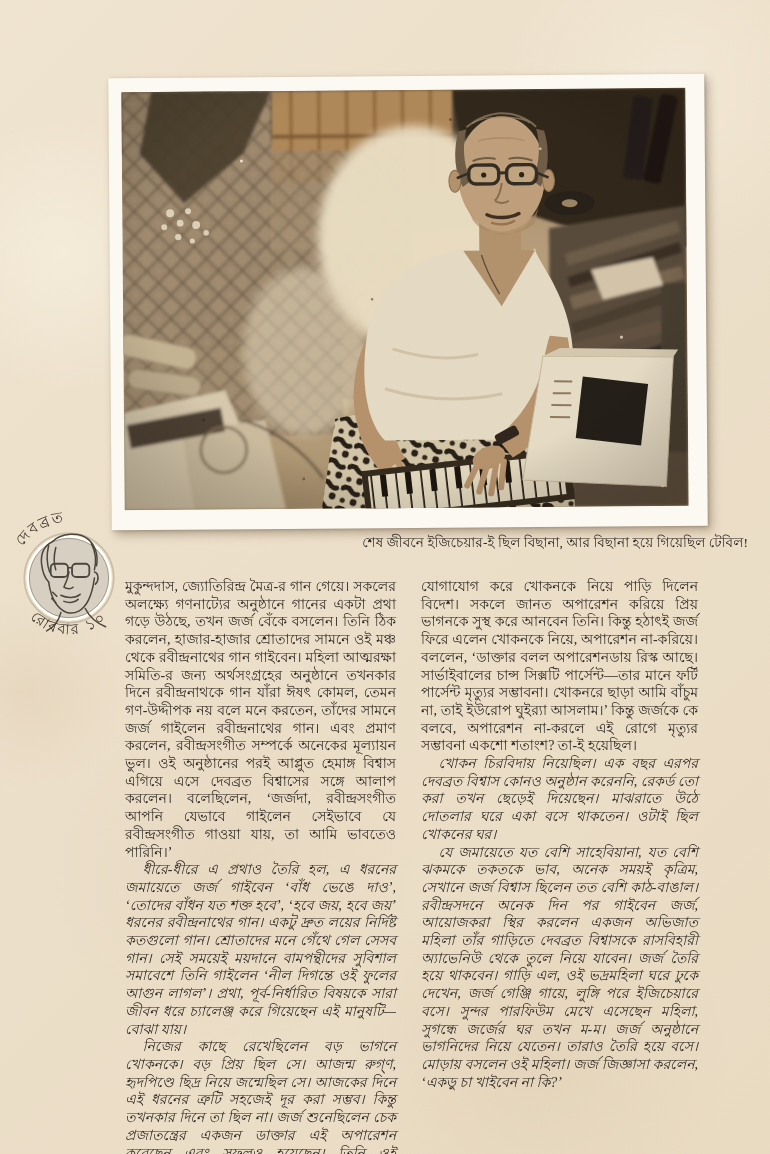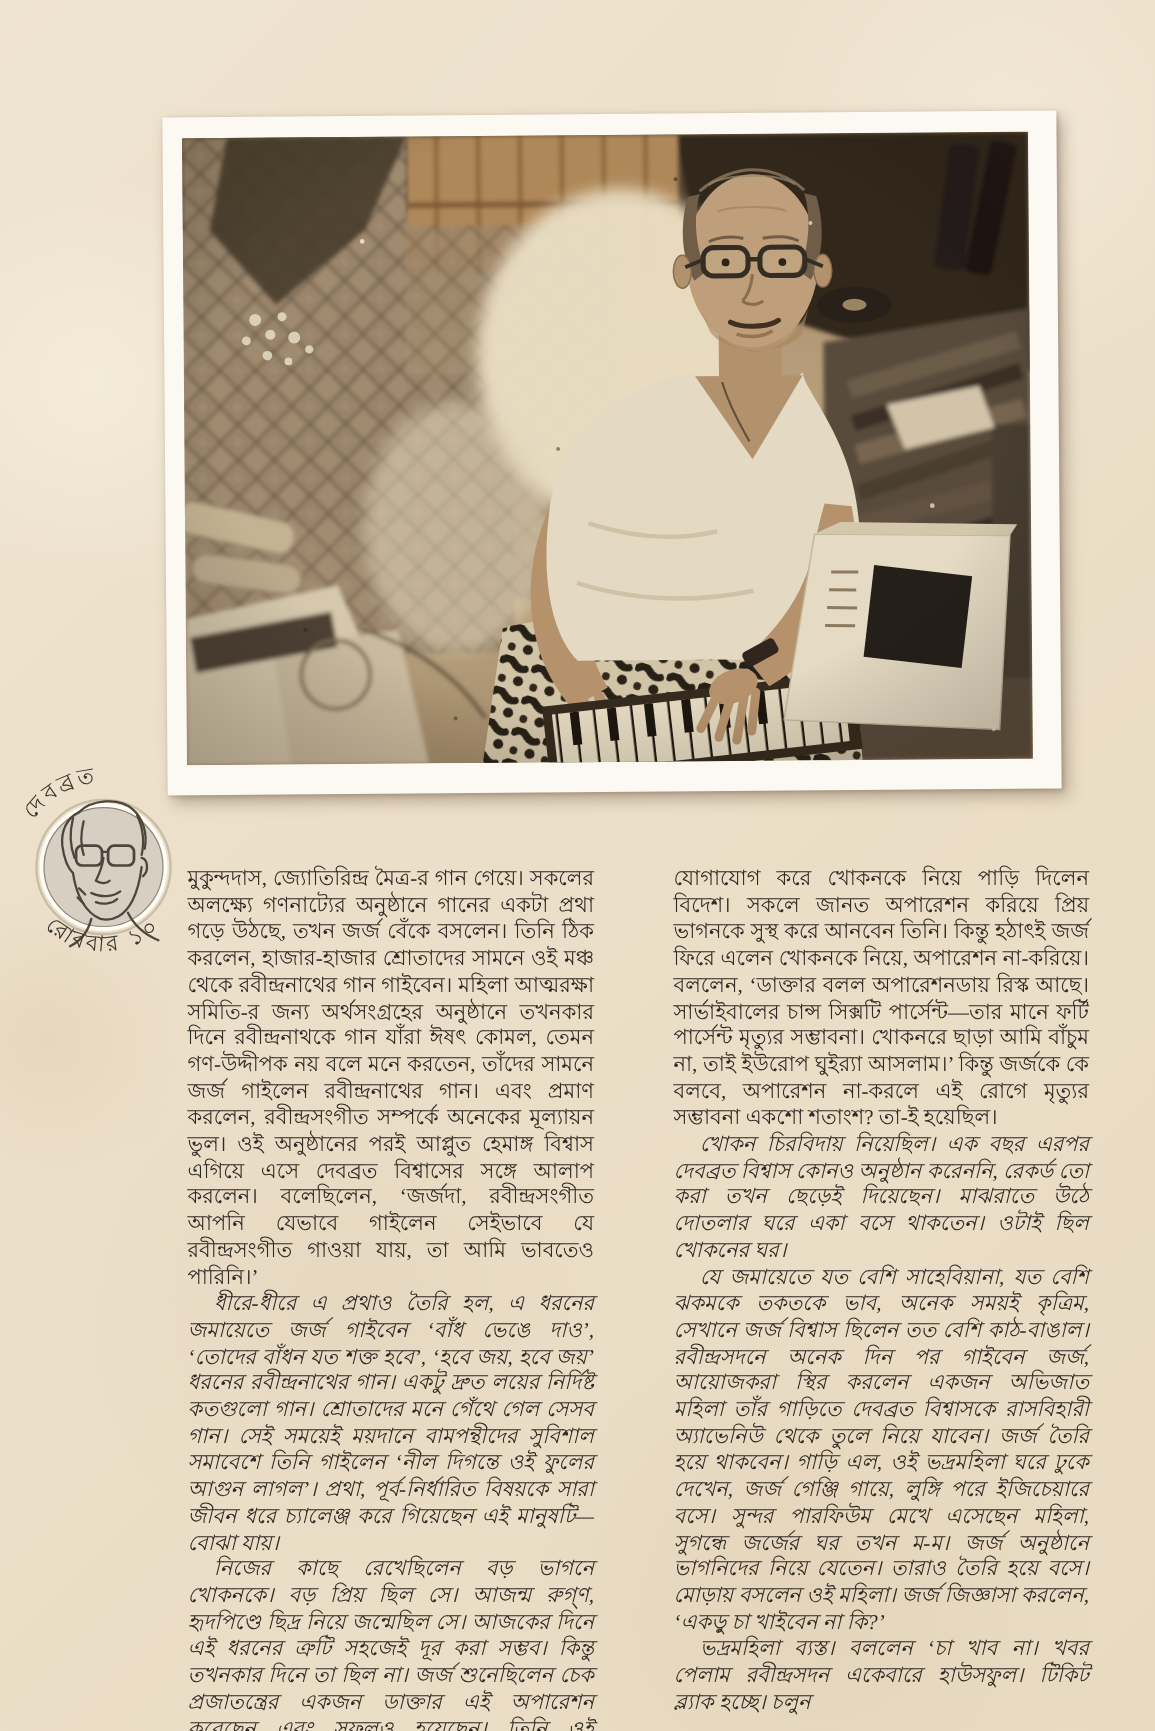--- a/index.html
+++ b/index.html
@@ -30,21 +30,21 @@
   }
   .masthead{position:absolute;left:8px;top:498px;width:122px;height:158px;}
   .masthead svg{display:block;width:100%;height:100%;overflow:visible;}
   .arc-text{font-size:14.5px;letter-spacing:2px;fill:#3c372e;}
   .col{
     position:absolute;top:578px;
     font-size:14px;line-height:17.7px;
     text-align:justify;text-justify:inter-word;
   }
   .col-left{left:125px;width:271px;}
-  .col-right{left:421px;width:277px;margin-left:28px;}
+  .col-right{left:421px;width:277px;}
   .col p{margin:0;}
   .col p.ind{text-indent:1.25em;font-style:italic;}
 </style>
 </head>
 <body>
 
 <div style="position:absolute;inset:0;">
 
   <figure class="photo-frame">
     <svg viewBox="0 0 566 420" preserveAspectRatio="none" role="img">
@@ -239,20 +239,21 @@
         <circle cx="80" cy="330" r="1.5" fill="rgba(40,30,20,.5)"></circle>
           <circle cx="420" cy="60" r="1.3" fill="rgba(255,250,235,.7)"></circle>
         <circle cx="180" cy="390" r="1.4" fill="rgba(40,30,20,.45)"></circle>
           <circle cx="540" cy="400" r="1.4" fill="rgba(255,250,235,.6)"></circle>
       </g>
       <rect width="566" height="420" fill="#8a6f4e" opacity=".07"></rect>
       <rect width="566" height="420" fill="url(#vig)"></rect>
     </svg>
   </figure>
 
+  <div class="caption">শেষ জীবনে ইজিচেয়ার-ই ছিল বিছানা, আর বিছানা হয়ে গিয়েছিল টেবিল!</div>
 
   <div class="masthead">
     <svg viewBox="0 0 120 150">
       <defs>
         <path id="arcTop" d="M9,91 A53,53 0 0 1 106,49" fill="none"></path>
         <path id="arcBottom" d="M12,102 A54,54 0 0 0 108,102" fill="none"></path>
       </defs>
       <circle cx="60" cy="76" r="44" fill="none" stroke="rgba(95,85,68,.25)" stroke-width="1.5"></circle>
       <circle cx="60" cy="76" r="42" fill="#fffdf6"></circle>
       <circle cx="60" cy="76" r="39" fill="#d6cfc2" stroke="#8d867a" stroke-width=".8"></circle>
@@ -286,16 +287,15 @@
   <div class="col col-left">
     <p>মুকুন্দদাস, জ্যোতিরিন্দ্র মৈত্র-র গান গেয়ে। সকলের অলক্ষ্যে গণনাট্যের অনুষ্ঠানে গানের একটা প্রথা গড়ে উঠছে, তখন জর্জ বেঁকে বসলেন। তিনি ঠিক করলেন, হাজার-হাজার শ্রোতাদের সামনে ওই মঞ্চ থেকে রবীন্দ্রনাথের গান গাইবেন। মহিলা আত্মরক্ষা সমিতি-র জন্য অর্থসংগ্রহের অনুষ্ঠানে তখনকার দিনে রবীন্দ্রনাথকে গান যাঁরা ঈষৎ কোমল, তেমন গণ-উদ্দীপক নয় বলে মনে করতেন, তাঁদের সামনে জর্জ গাইলেন রবীন্দ্রনাথের গান। এবং প্রমাণ করলেন, রবীন্দ্রসংগীত সম্পর্কে অনেকের মূল্যায়ন ভুল। ওই অনুষ্ঠানের পরই আপ্লুত হেমাঙ্গ বিশ্বাস এগিয়ে এসে দেবব্রত বিশ্বাসের সঙ্গে আলাপ করলেন। বলেছিলেন, ‘জর্জদা, রবীন্দ্রসংগীত আপনি যেভাবে গাইলেন সেইভাবে যে রবীন্দ্রসংগীত গাওয়া যায়, তা আমি ভাবতেও পারিনি।’</p>
     <p class="ind">ধীরে-ধীরে এ প্রথাও তৈরি হল, এ ধরনের জমায়েতে জর্জ গাইবেন ‘বাঁধ ভেঙে দাও’, ‘তোদের বাঁধন যত শক্ত হবে’, ‘হবে জয়, হবে জয়’ ধরনের রবীন্দ্রনাথের গান। একটু দ্রুত লয়ের নির্দিষ্ট কতগুলো গান। শ্রোতাদের মনে গেঁথে গেল সেসব গান। সেই সময়েই ময়দানে বামপন্থীদের সুবিশাল সমাবেশে তিনি গাইলেন ‘নীল দিগন্তে ওই ফুলের আগুন লাগল’। প্রথা, পূর্ব-নির্ধারিত বিষয়কে সারা জীবন ধরে চ্যালেঞ্জ করে গিয়েছেন এই মানুষটি—বোঝা যায়।</p>
     <p class="ind">নিজের কাছে রেখেছিলেন বড় ভাগনে খোকনকে। বড় প্রিয় ছিল সে। আজন্ম রুগ্ণ, হৃদপিণ্ডে ছিদ্র নিয়ে জন্মেছিল সে। আজকের দিনে এই ধরনের ত্রুটি সহজেই দূর করা সম্ভব। কিন্তু তখনকার দিনে তা ছিল না। জর্জ শুনেছিলেন চেক প্রজাতন্ত্রের একজন ডাক্তার এই অপারেশন করেছেন এবং সফলও হয়েছেন। তিনি ওই ডাক্তারের সঙ্গে</p>
   </div>
 
   <div class="col col-right">
     <p>যোগাযোগ করে খোকনকে নিয়ে পাড়ি দিলেন বিদেশ। সকলে জানত অপারেশন করিয়ে প্রিয় ভাগনকে সুস্থ করে আনবেন তিনি। কিন্তু হঠাৎই জর্জ ফিরে এলেন খোকনকে নিয়ে, অপারেশন না-করিয়ে। বললেন, ‘ডাক্তার বলল অপারেশনডায় রিস্ক আছে। সার্ভাইবালের চান্স সিক্সটি পার্সেন্ট—তার মানে ফর্টি পার্সেন্ট মৃত্যুর সম্ভাবনা। খোকনরে ছাড়া আমি বাঁচুম না, তাই ইউরোপ ঘুইর‍্যা আসলাম।’ কিন্তু জর্জকে কে বলবে, অপারেশন না-করলে এই রোগে মৃত্যুর সম্ভাবনা একশো শতাংশ? তা-ই হয়েছিল।</p>
     <p class="ind">খোকন চিরবিদায় নিয়েছিল। এক বছর এরপর দেবব্রত বিশ্বাস কোনও অনুষ্ঠান করেননি, রেকর্ড তো করা তখন ছেড়েই দিয়েছেন। মাঝরাতে উঠে দোতলার ঘরে একা বসে থাকতেন। ওটাই ছিল খোকনের ঘর।</p>
     <p class="ind">যে জমায়েতে যত বেশি সাহেবিয়ানা, যত বেশি ঝকমকে তকতকে ভাব, অনেক সময়ই কৃত্রিম, সেখানে জর্জ বিশ্বাস ছিলেন তত বেশি কাঠ-বাঙাল। রবীন্দ্রসদনে অনেক দিন পর গাইবেন জর্জ, আয়োজকরা স্থির করলেন একজন অভিজাত মহিলা তাঁর গাড়িতে দেবব্রত বিশ্বাসকে রাসবিহারী অ্যাভেনিউ থেকে তুলে নিয়ে যাবেন। জর্জ তৈরি হয়ে থাকবেন। গাড়ি এল, ওই ভদ্রমহিলা ঘরে ঢুকে দেখেন, জর্জ গেঞ্জি গায়ে, লুঙ্গি পরে ইজিচেয়ারে বসে। সুন্দর পারফিউম মেখে এসেছেন মহিলা, সুগন্ধে জর্জের ঘর তখন ম-ম। জর্জ অনুষ্ঠানে ভাগনিদের নিয়ে যেতেন। তারাও তৈরি হয়ে বসে। মোড়ায় বসলেন ওই মহিলা। জর্জ জিজ্ঞাসা করলেন, ‘একড়ু চা খাইবেন না কি?’</p>
-    <p class="ind">ভদ্রমহিলা ব্যস্ত। বললেন ‘চা খাব না। খবর পেলাম রবীন্দ্রসদন একেবারে হাউসফুল। টিকিট ব্ল্যাক হচ্ছে। চলুন</p>
   </div>
 
 </div>
 
 </body></html>

